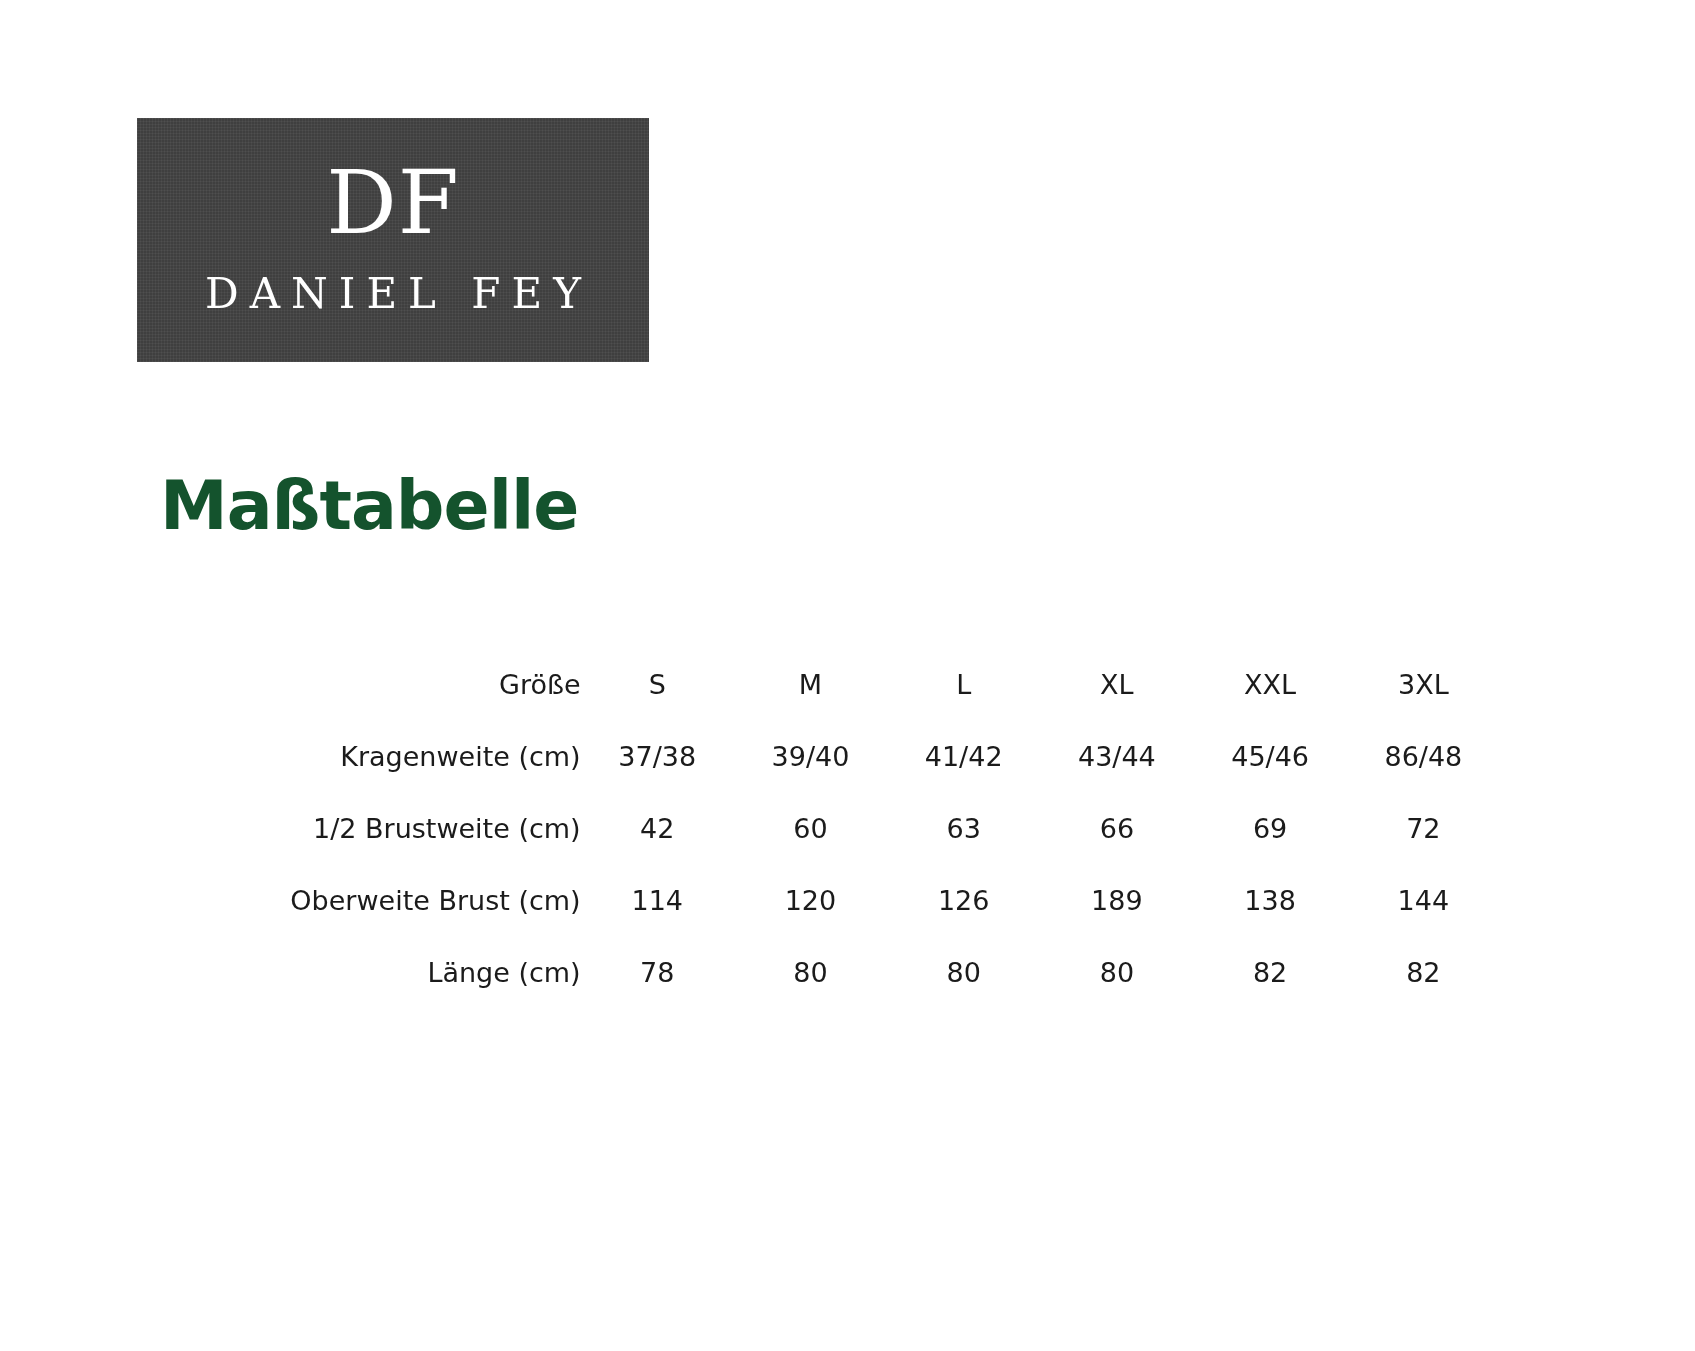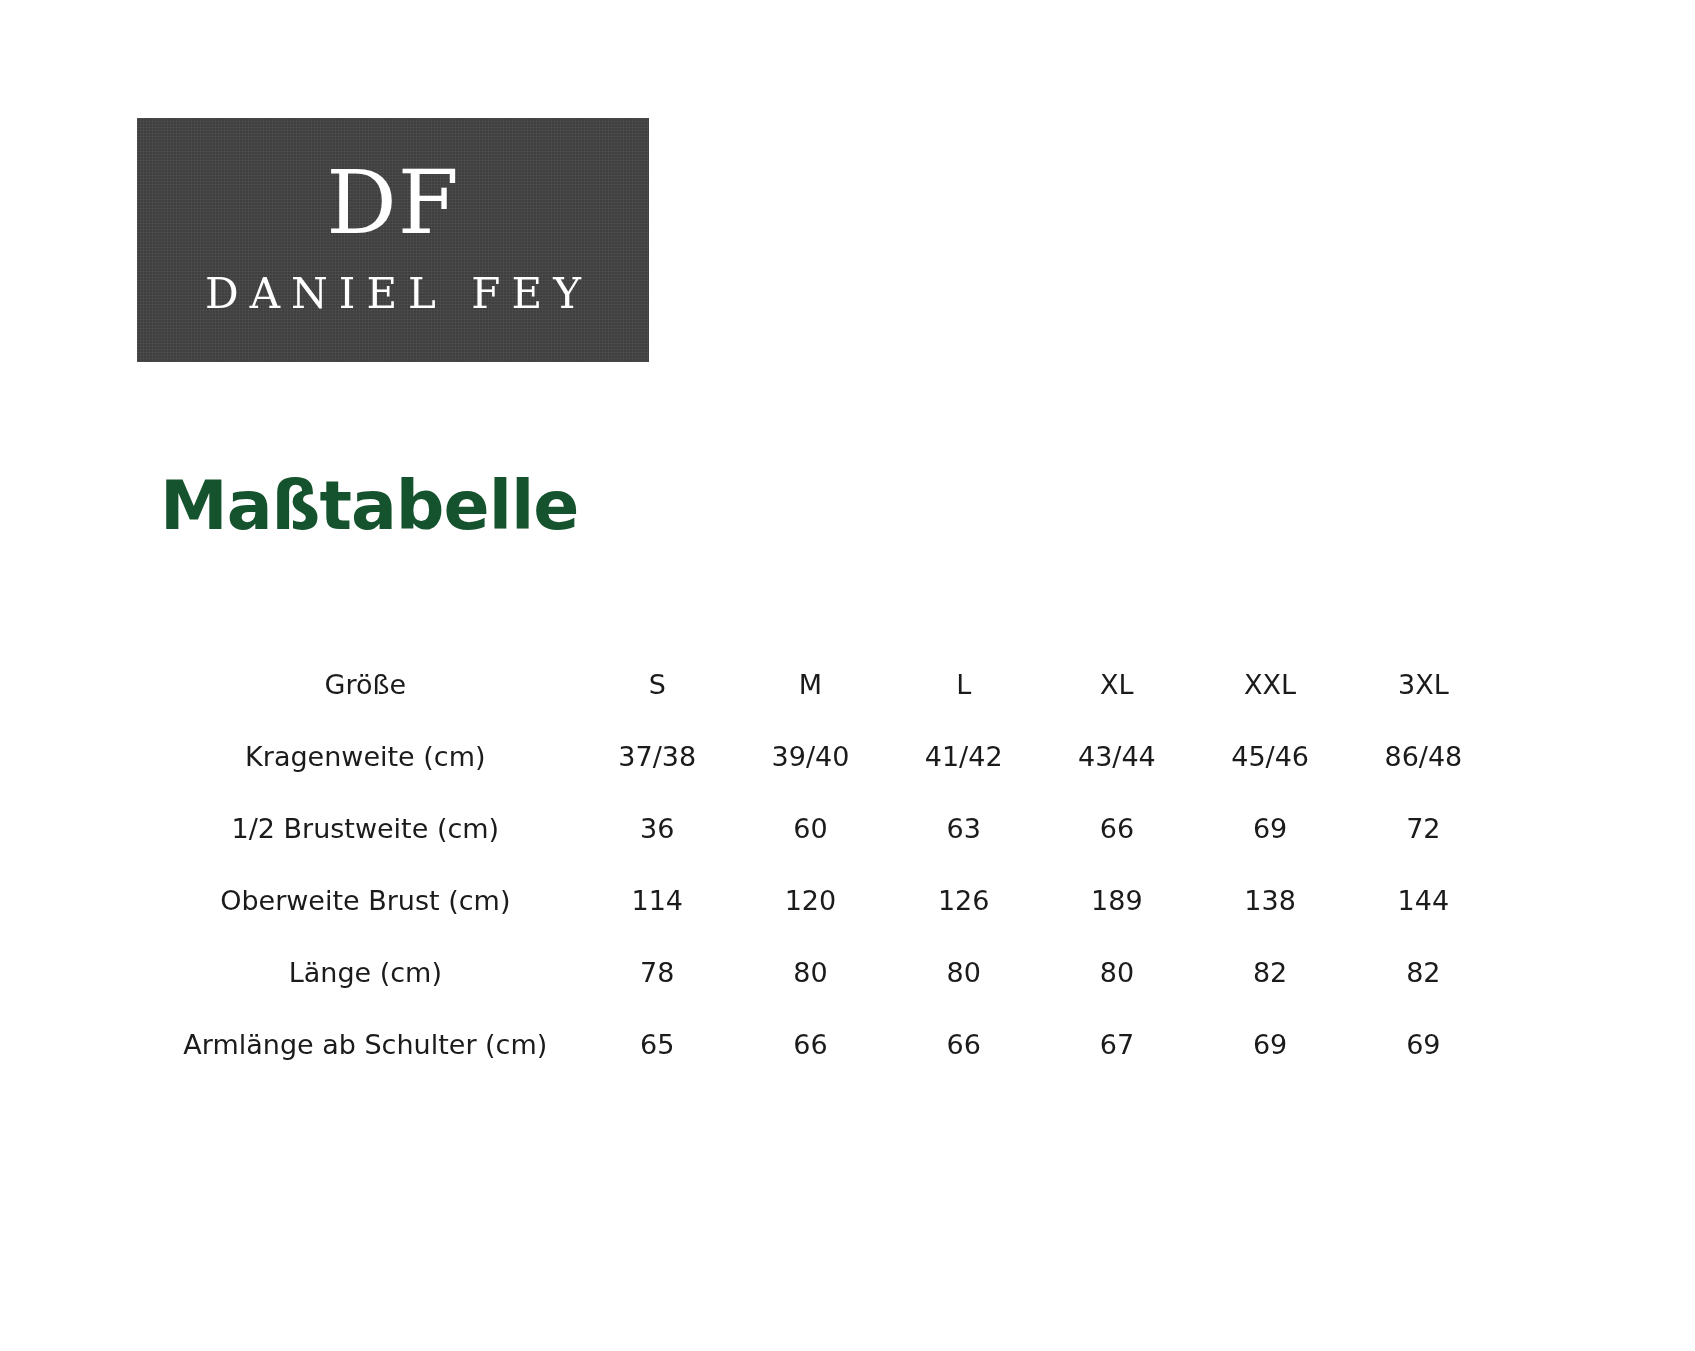--- a/index.html
+++ b/index.html
@@ -92,21 +92,21 @@
   table.size-table td {
     padding: 0;
     border: none;
     font-size: 27px;
     color: #1b1b1b;
     font-weight: normal;
     height: 72px;
     vertical-align: middle;
   }
   th.row-head, td.row-head {
-    text-align: center;
+    text-align: right;
     padding-left: 2px;
     font-size: 27px;
     letter-spacing: 0px;
   }
   th.size-head {
     text-align: center;
     font-weight: bold;
     font-size: 31px;
   }
   td.value {
@@ -153,21 +153,21 @@
           <td class="row-head">Kragenweite (cm)</td>
           <td class="value">37/38</td>
           <td class="value">39/40</td>
           <td class="value">41/42</td>
           <td class="value">43/44</td>
           <td class="value">45/46</td>
           <td class="value">86/48</td>
         </tr>
         <tr>
           <td class="row-head">1/2 Brustweite (cm)</td>
-          <td class="value">36</td>
+          <td class="value">42</td>
           <td class="value">60</td>
           <td class="value">63</td>
           <td class="value">66</td>
           <td class="value">69</td>
           <td class="value">72</td>
         </tr>
         <tr>
           <td class="row-head">Oberweite Brust (cm)</td>
           <td class="value">114</td>
           <td class="value">120</td>
@@ -178,26 +178,17 @@
         </tr>
         <tr>
           <td class="row-head">Länge (cm)</td>
           <td class="value">78</td>
           <td class="value">80</td>
           <td class="value">80</td>
           <td class="value">80</td>
           <td class="value">82</td>
           <td class="value">82</td>
         </tr>
-        <tr>
-          <td class="row-head">Armlänge ab Schulter (cm)</td>
-          <td class="value">65</td>
-          <td class="value">66</td>
-          <td class="value">66</td>
-          <td class="value">67</td>
-          <td class="value">69</td>
-          <td class="value">69</td>
-        </tr>
       </tbody>
     </table>
   </div>
 
 </div>
 
 </body></html>

